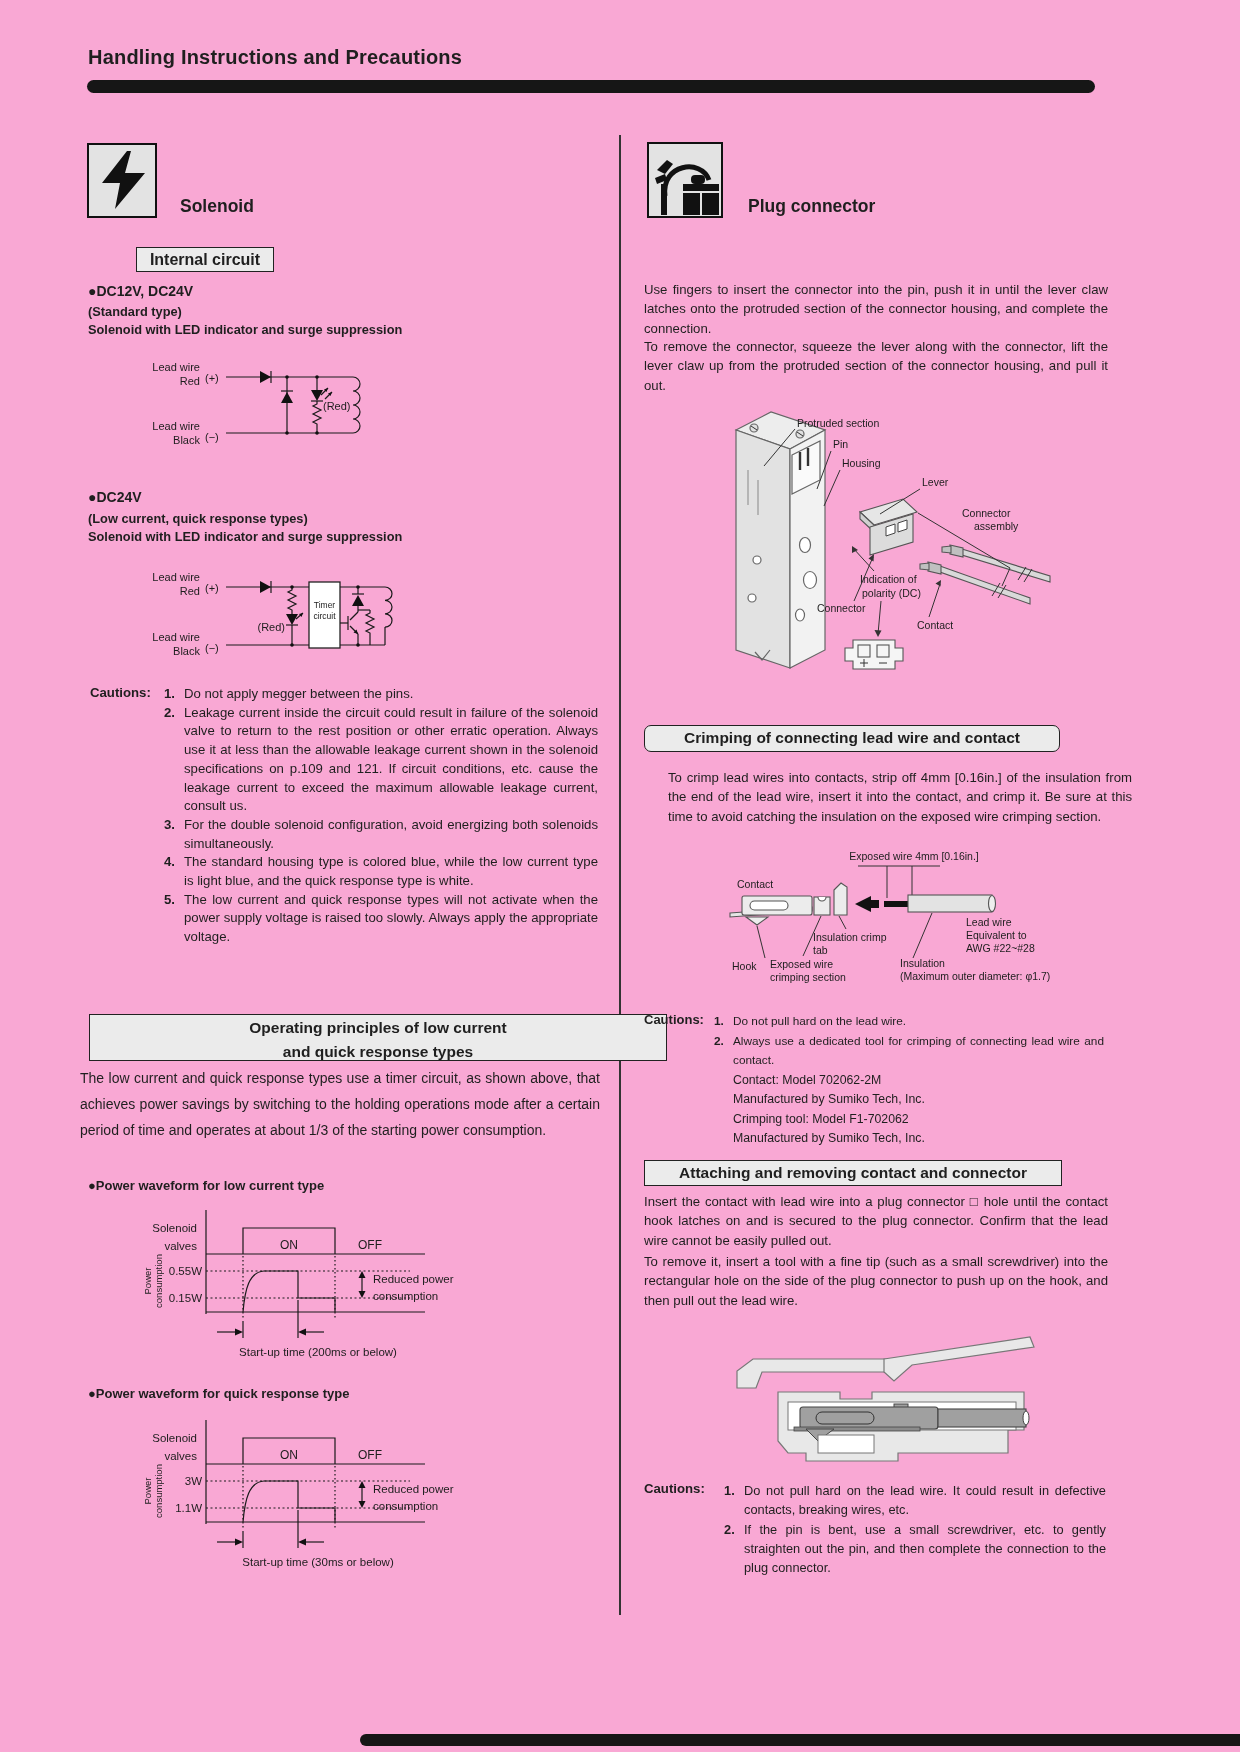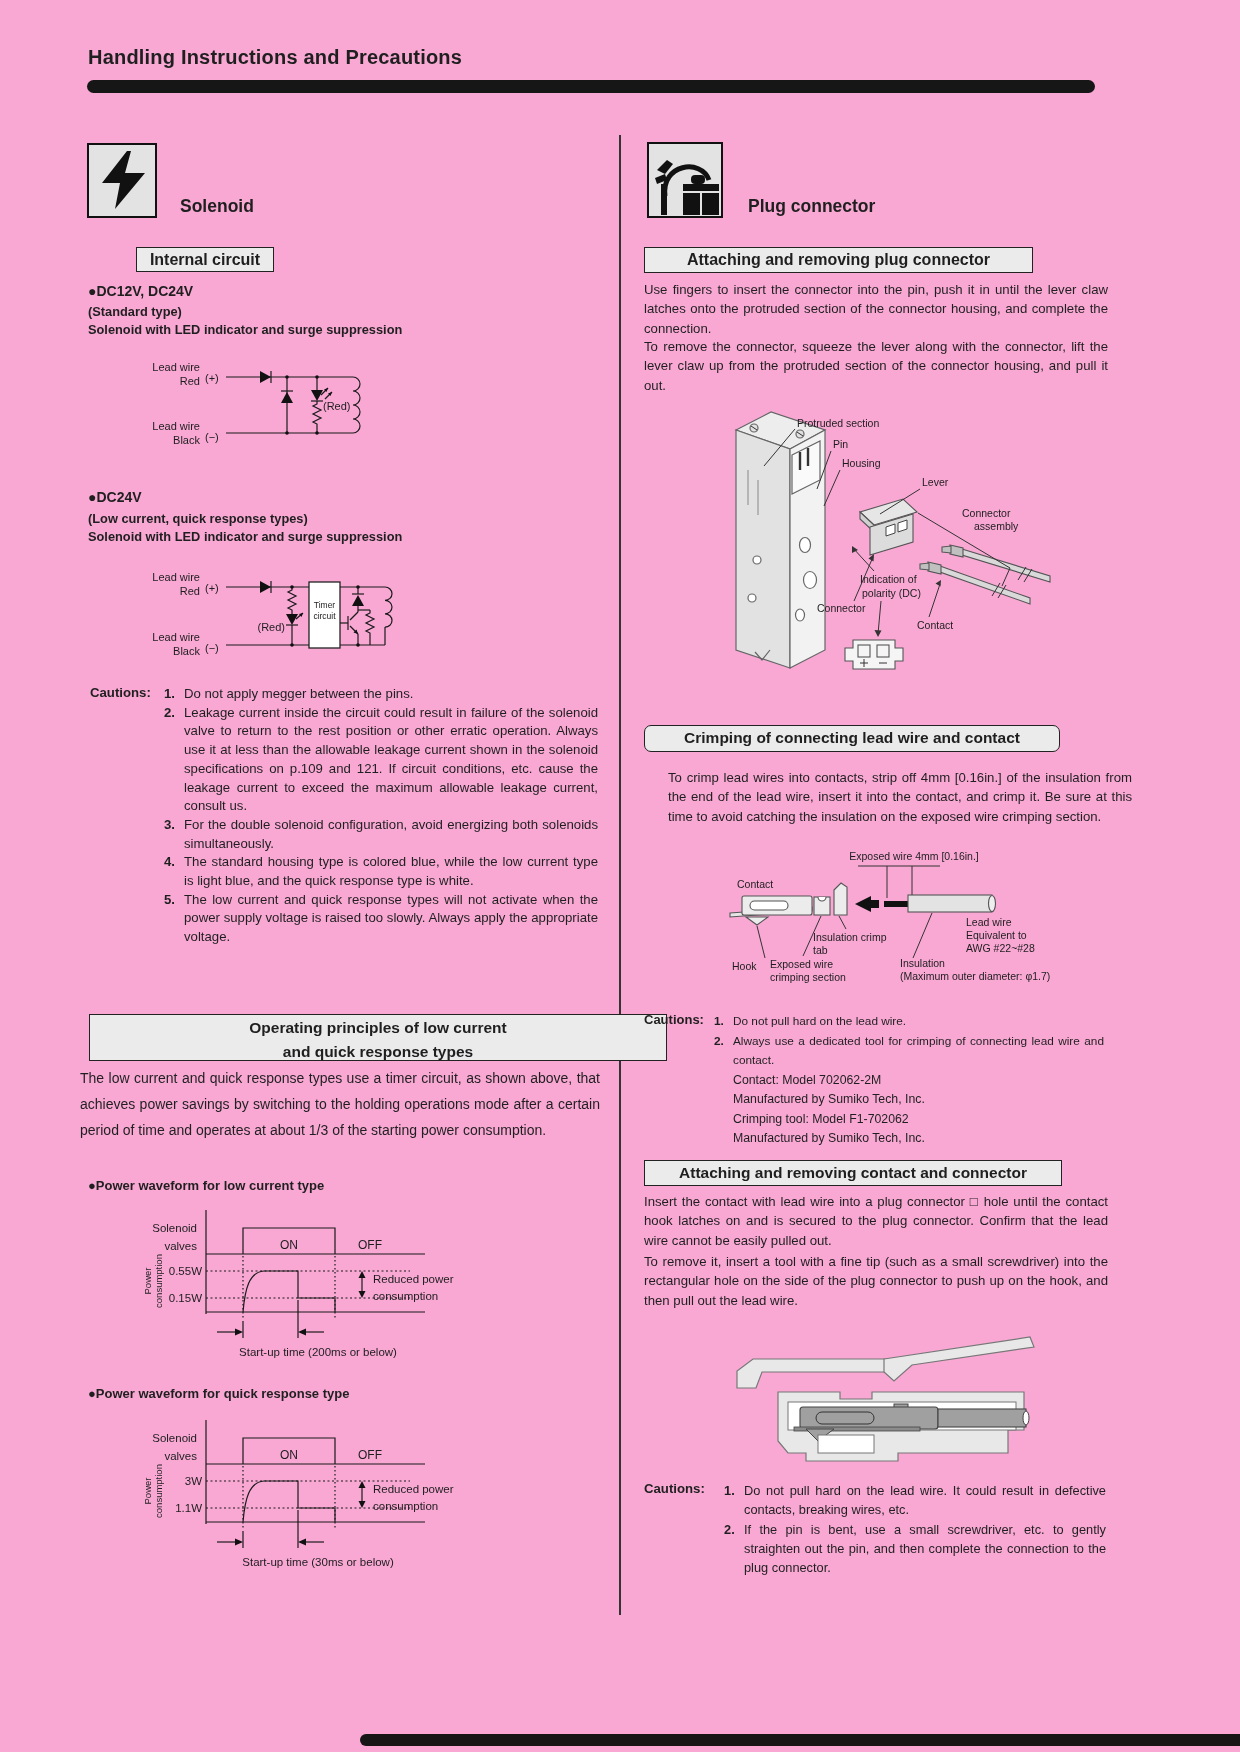--- a/index.html
+++ b/index.html
@@ -230,21 +230,20 @@
       <rect x="34" y="40" width="36" height="7" fill="#111"></rect>
       <rect x="34" y="49" width="36" height="22" fill="#111"></rect>
       <line x1="52" y1="49" x2="52" y2="71" stroke="#e3e3e3" stroke-width="2"></line>
       <polygon points="8,26 18,16 24,20 16,30" fill="#111"></polygon>
       <polygon points="6,34 16,30 18,36 8,40" fill="#111"></polygon>
       <rect x="12" y="40" width="6" height="31" fill="#111"></rect>
     </svg>
   </div>
   <div class="abs secname" style="left:748px;top:196px;">Plug connector</div>
 
-  <div class="abs boxhead h16" style="left:644px;top:247px;width:389px;height:26px;">Attaching and removing plug connector</div>
   <div class="abs body13" style="left:644px;top:280px;width:464px;">Use fingers to insert the connector into the pin, push it in until the lever claw latches onto the protruded section of the connector housing, and complete the connection.</div>
   <div class="abs body13" style="left:644px;top:337px;width:464px;">To remove the connector, squeeze the lever along with the connector, lift the lever claw up from the protruded section of the connector housing, and pull it out.</div>
 
   <svg style="left:630px;top:400px;" width="440" height="285" viewBox="630 400 440 285">
 
     <polygon class="fig" points="736,430 771,412 825,430 790,449" fill="#ededed"></polygon>
     <polygon class="fig" points="736,430 790,449 790,668 736,650" fill="#e2e2e2"></polygon>
     <polygon class="fig" points="790,449 825,430 825,650 790,668" fill="#f2f2f2"></polygon>
     <circle class="fig" cx="754" cy="428" r="4" fill="#e0e0e0"></circle>
       <line class="ld" x1="751" y1="426" x2="757" y2="430"></line>

